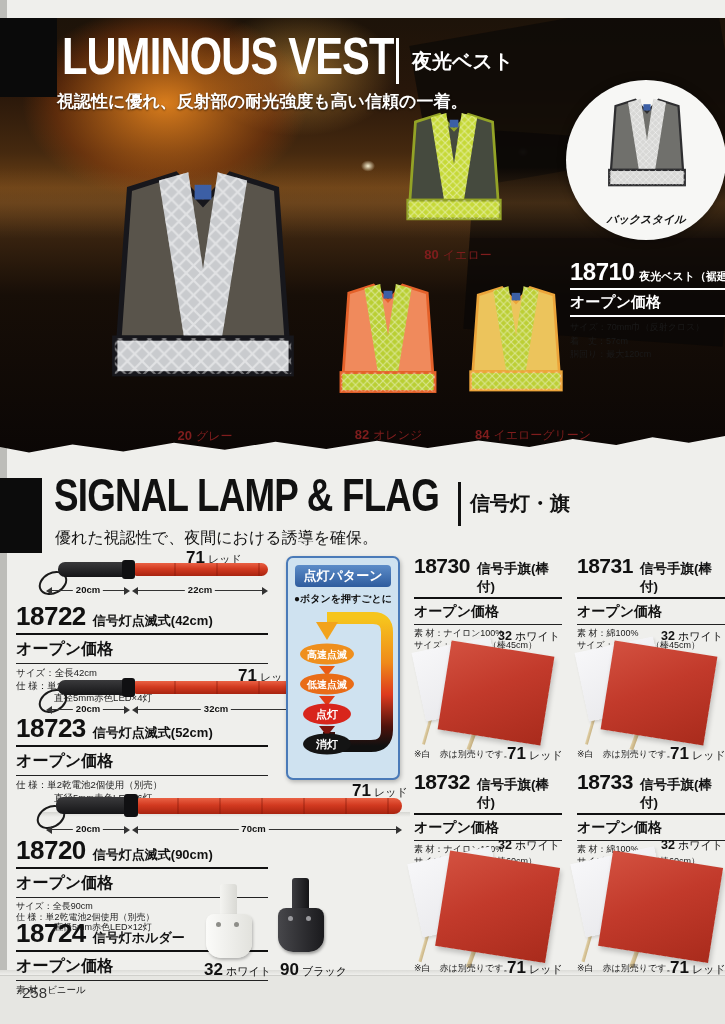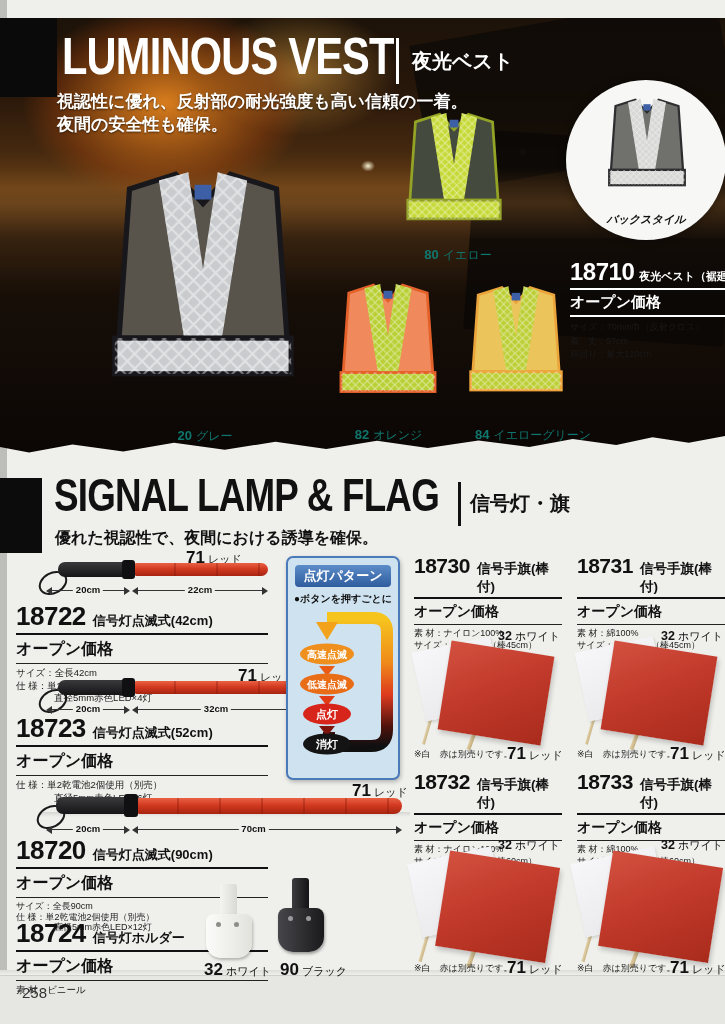--- a/index.html
+++ b/index.html
@@ -27,21 +27,21 @@
   .machine2{left:470px;top:120px;width:260px;height:200px;background:#0a0706;opacity:.8;transform:rotate(4deg);}
   .siteband{left:0;top:150px;width:725px;height:70px;background:linear-gradient(180deg,rgba(120,85,40,.0),rgba(140,95,45,.35),rgba(60,40,20,.1));}
 
   .title-tab{left:0;top:18px;width:57px;height:79px;background:#0a0a0a;z-index:3;}
   .ttl-en{font-weight:bold;white-space:nowrap;transform:scaleX(.8);transform-origin:left top;letter-spacing:-1px;z-index:3;}
   .vest-title{left:62px;top:26px;font-size:52px;color:#fff;}
   .vest-div{left:396px;top:38px;width:3px;height:46px;background:#fff;z-index:3;}
   .vest-ja{left:412px;top:48px;font-size:20px;font-weight:bold;color:#fff;z-index:3;}
   .vest-sub{left:57px;top:90px;font-size:17px;font-weight:bold;color:#fff;line-height:23px;z-index:3;text-shadow:0 1px 2px rgba(0,0,0,.6);}
 
-  .photo-label{color:#0f766e;font-size:12px;white-space:nowrap;z-index:4;text-align:center;}
+  .photo-label{color:#7f1d1d;font-size:12px;white-space:nowrap;z-index:4;text-align:center;}
   .photo-label b{font-size:13px;margin-right:4px;}
 
   .inset-circle{left:566px;top:80px;width:160px;height:160px;border-radius:50%;background:#f7f7f5;z-index:4;box-shadow:0 0 8px rgba(0,0,0,.4);}
   .inset-label{left:588px;top:212px;width:116px;text-align:center;font-size:11px;font-weight:bold;font-style:italic;color:#111;z-index:5;}
 
   .p18710{left:570px;top:258px;width:155px;color:#fff;z-index:4;}
   .p18710 .coderow{display:flex;align-items:baseline;gap:5px;border-bottom:2px solid #fff;padding-bottom:2px;white-space:nowrap;overflow:hidden;}
   .p18710 .code{font-size:24px;font-weight:bold;}
   .p18710 .pname{font-size:11px;font-weight:bold;}
   .p18710 .price{font-size:15px;font-weight:bold;border-bottom:2px solid #fff;padding:3px 0 3px;}
@@ -52,21 +52,21 @@
   .vest-y80{--body:#454a3e;--tape:#c6d937;--band:#c6d937;--edge:#93a326;}
   .vest-o82{--body:#f08a5c;--tape:#b9cf33;--band:#b9cf33;--edge:#e4612a;}
   .vest-g84{--body:#ecc45c;--tape:#bccf35;--band:#bccf35;--edge:#eca53a;}
   .vest-back{--body:#70706c;--tape:#d8d8d6;--band:#d8d8d6;--edge:#2e2e30;}
 
   
   .sig-tab{left:0;top:478px;width:42px;height:75px;background:#0c0c0c;z-index:2;}
   .sig-title{left:54px;top:468px;font-size:46px;color:#111;z-index:2;}
   .sig-div{left:458px;top:482px;width:3px;height:44px;background:#111;z-index:2;}
   .sig-ja{left:470px;top:490px;font-size:20px;font-weight:bold;z-index:2;text-align:right;}
-  .sig-sub{left:55px;top:528px;font-size:16px;font-weight:bold;z-index:2;}
+  .sig-sub{left:55px;top:528px;font-size:16px;font-weight:normal;z-index:2;}
 
   .shelf1{left:40px;top:812px;width:370px;height:5px;background:linear-gradient(#d6d6d2,#efefec);z-index:1;}
   .shelf2{left:0;top:970px;width:725px;height:5px;background:linear-gradient(#dcdcd8,#efefec);z-index:1;}
 
   .clabel{white-space:nowrap;font-size:11px;z-index:3;}
   .clabel b{font-size:17px;margin-right:3px;}
 
   
   .pblock{z-index:3;}
   .coderow{display:flex;align-items:baseline;gap:7px;border-bottom:2.5px solid #111;padding-bottom:1px;}
@@ -158,21 +158,20 @@
   <div class="abs machine2 ni"></div>
   <div class="abs siteband ni"></div>
 </div>
 
 <div class="abs title-tab"></div>
 <div class="abs ttl-en vest-title">LUMINOUS VEST</div>
 <div class="abs vest-div"></div>
 <div class="abs vest-ja">夜光ベスト</div>
 <div class="abs vest-sub">
   <div>視認性に優れ、反射部の耐光強度も高い信頼の一着。</div>
-  <div>夜間の安全性も確保。</div>
 </div>
 
 <svg class="abs vest-svg vest-gray" style="left:98px;top:168px" width="210" height="252">
     <use href="#vest"></use>
   </svg>
 <svg class="abs vest-svg vest-y80" style="left:395px;top:112px" width="118" height="130">
     <use href="#vest"></use>
   </svg>
 <svg class="abs vest-svg vest-o82" style="left:332px;top:282px" width="112" height="134">
     <use href="#vest"></use>

